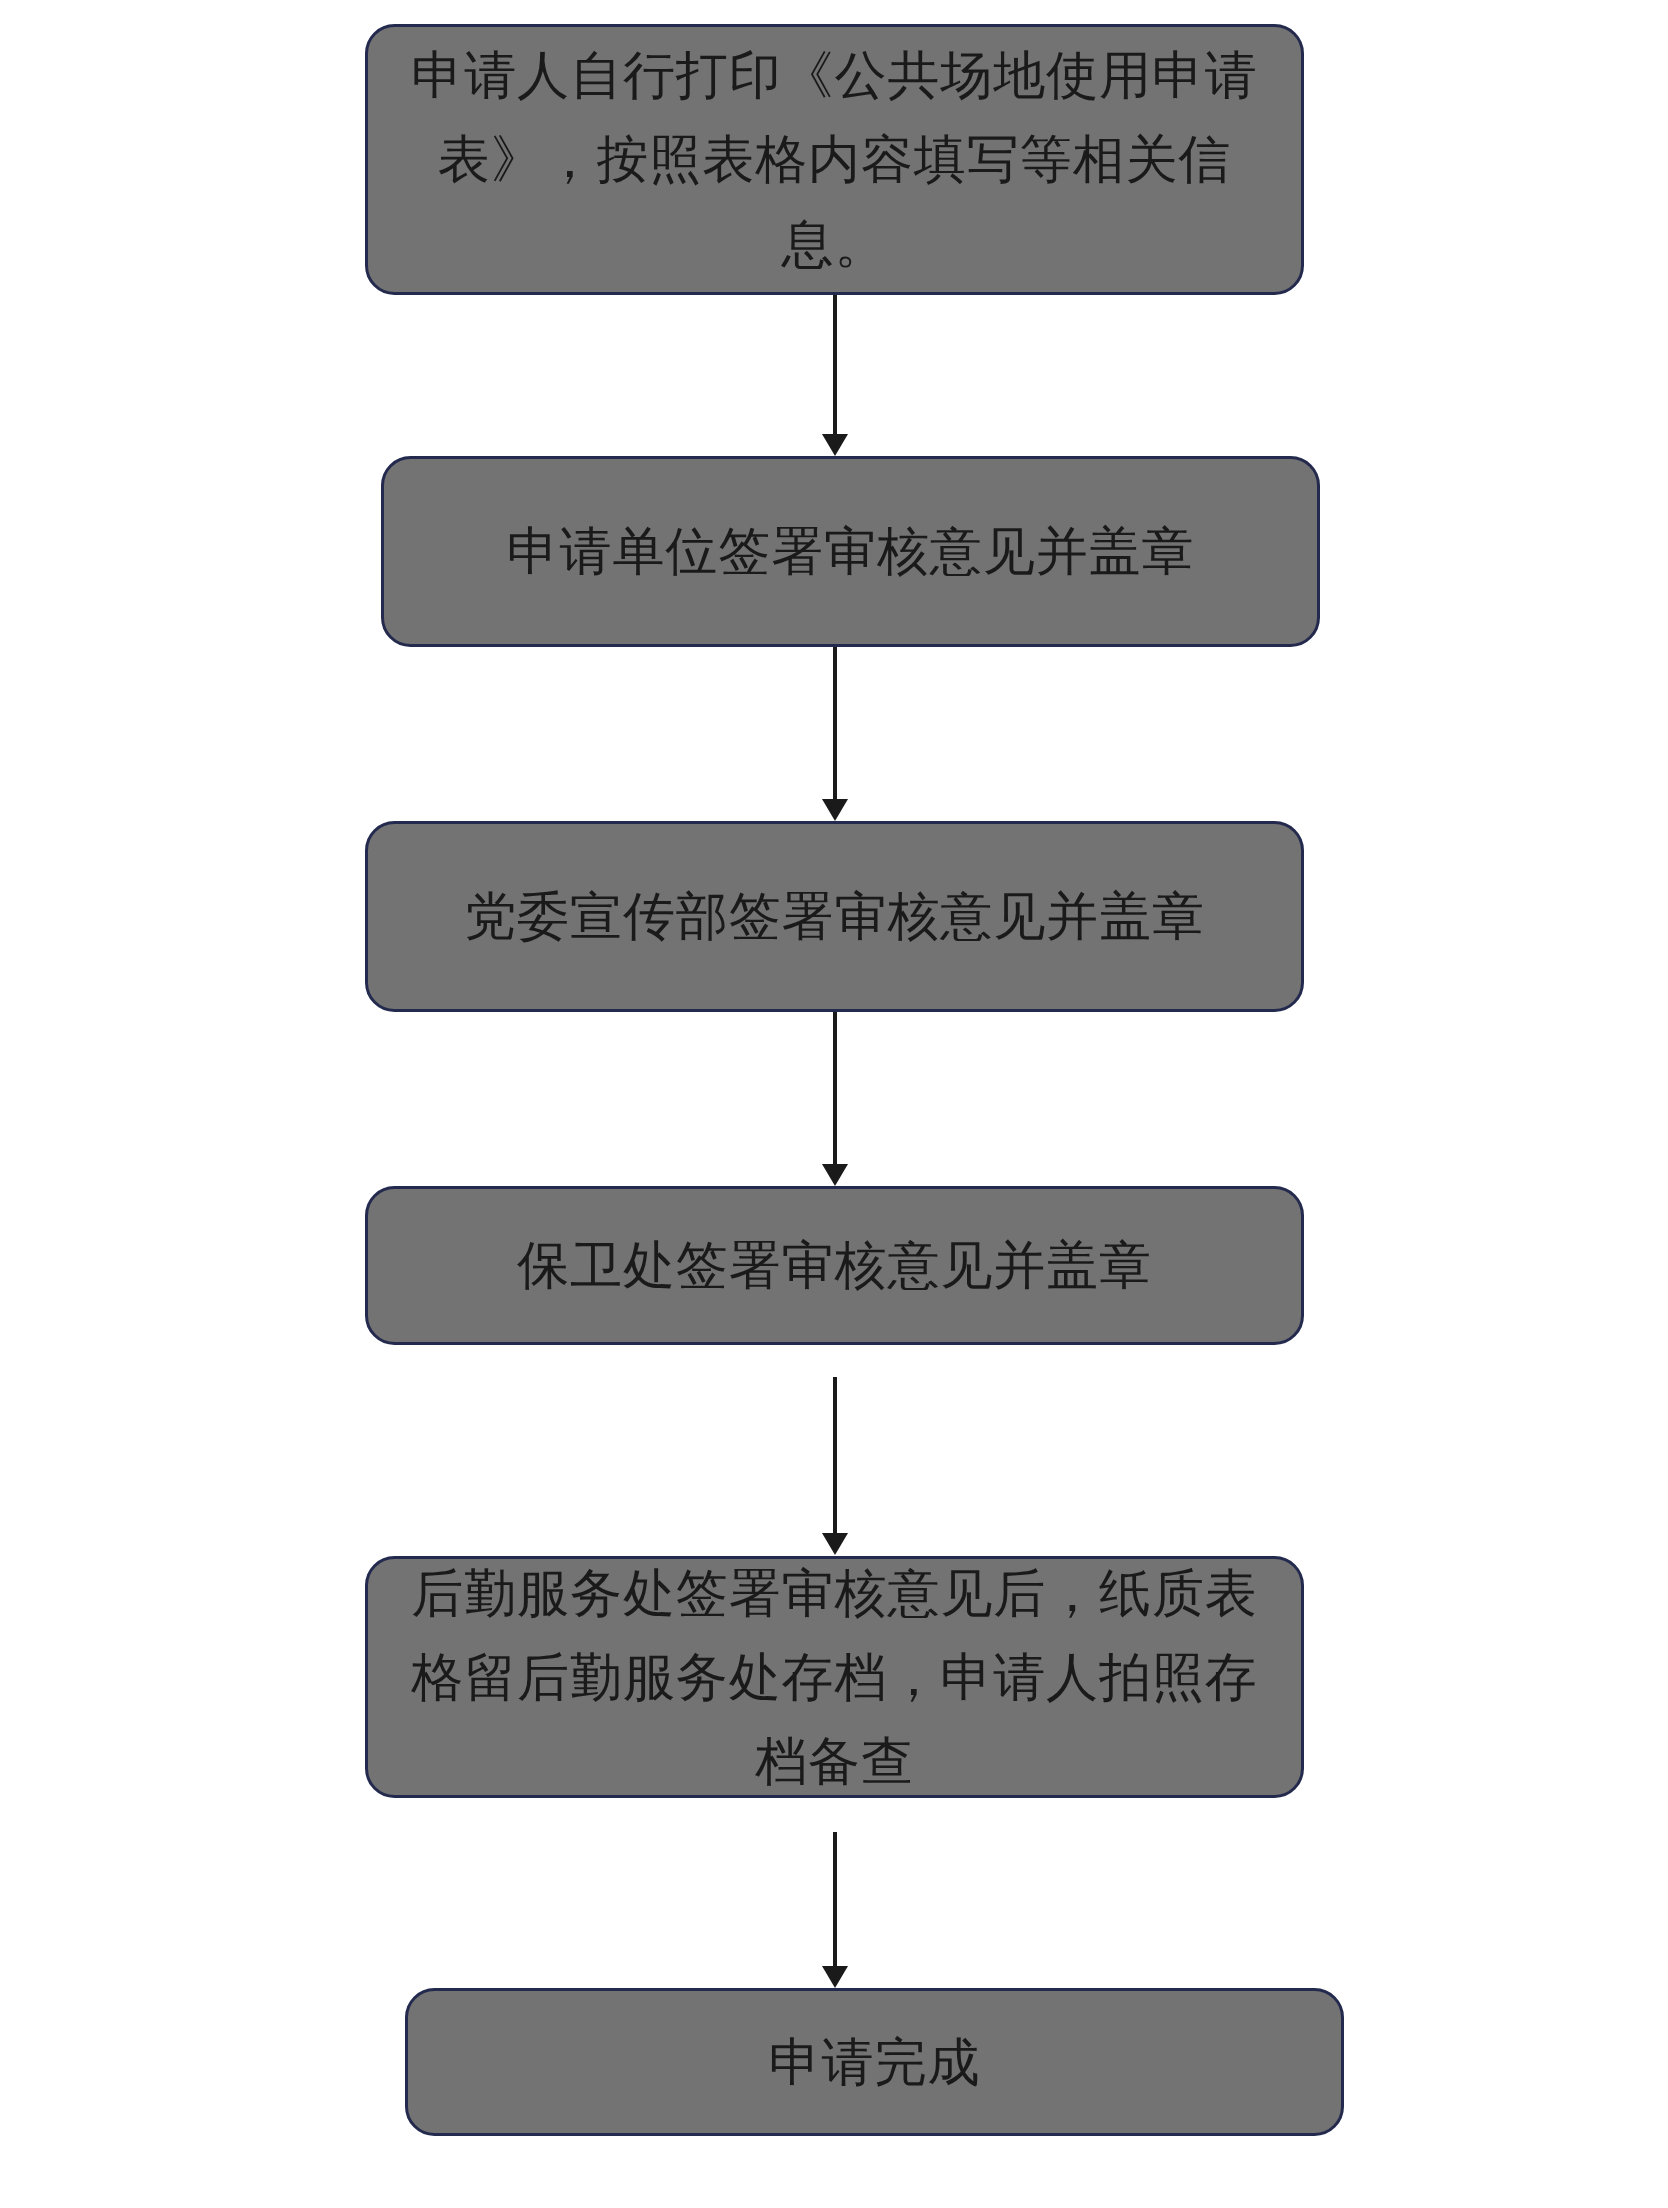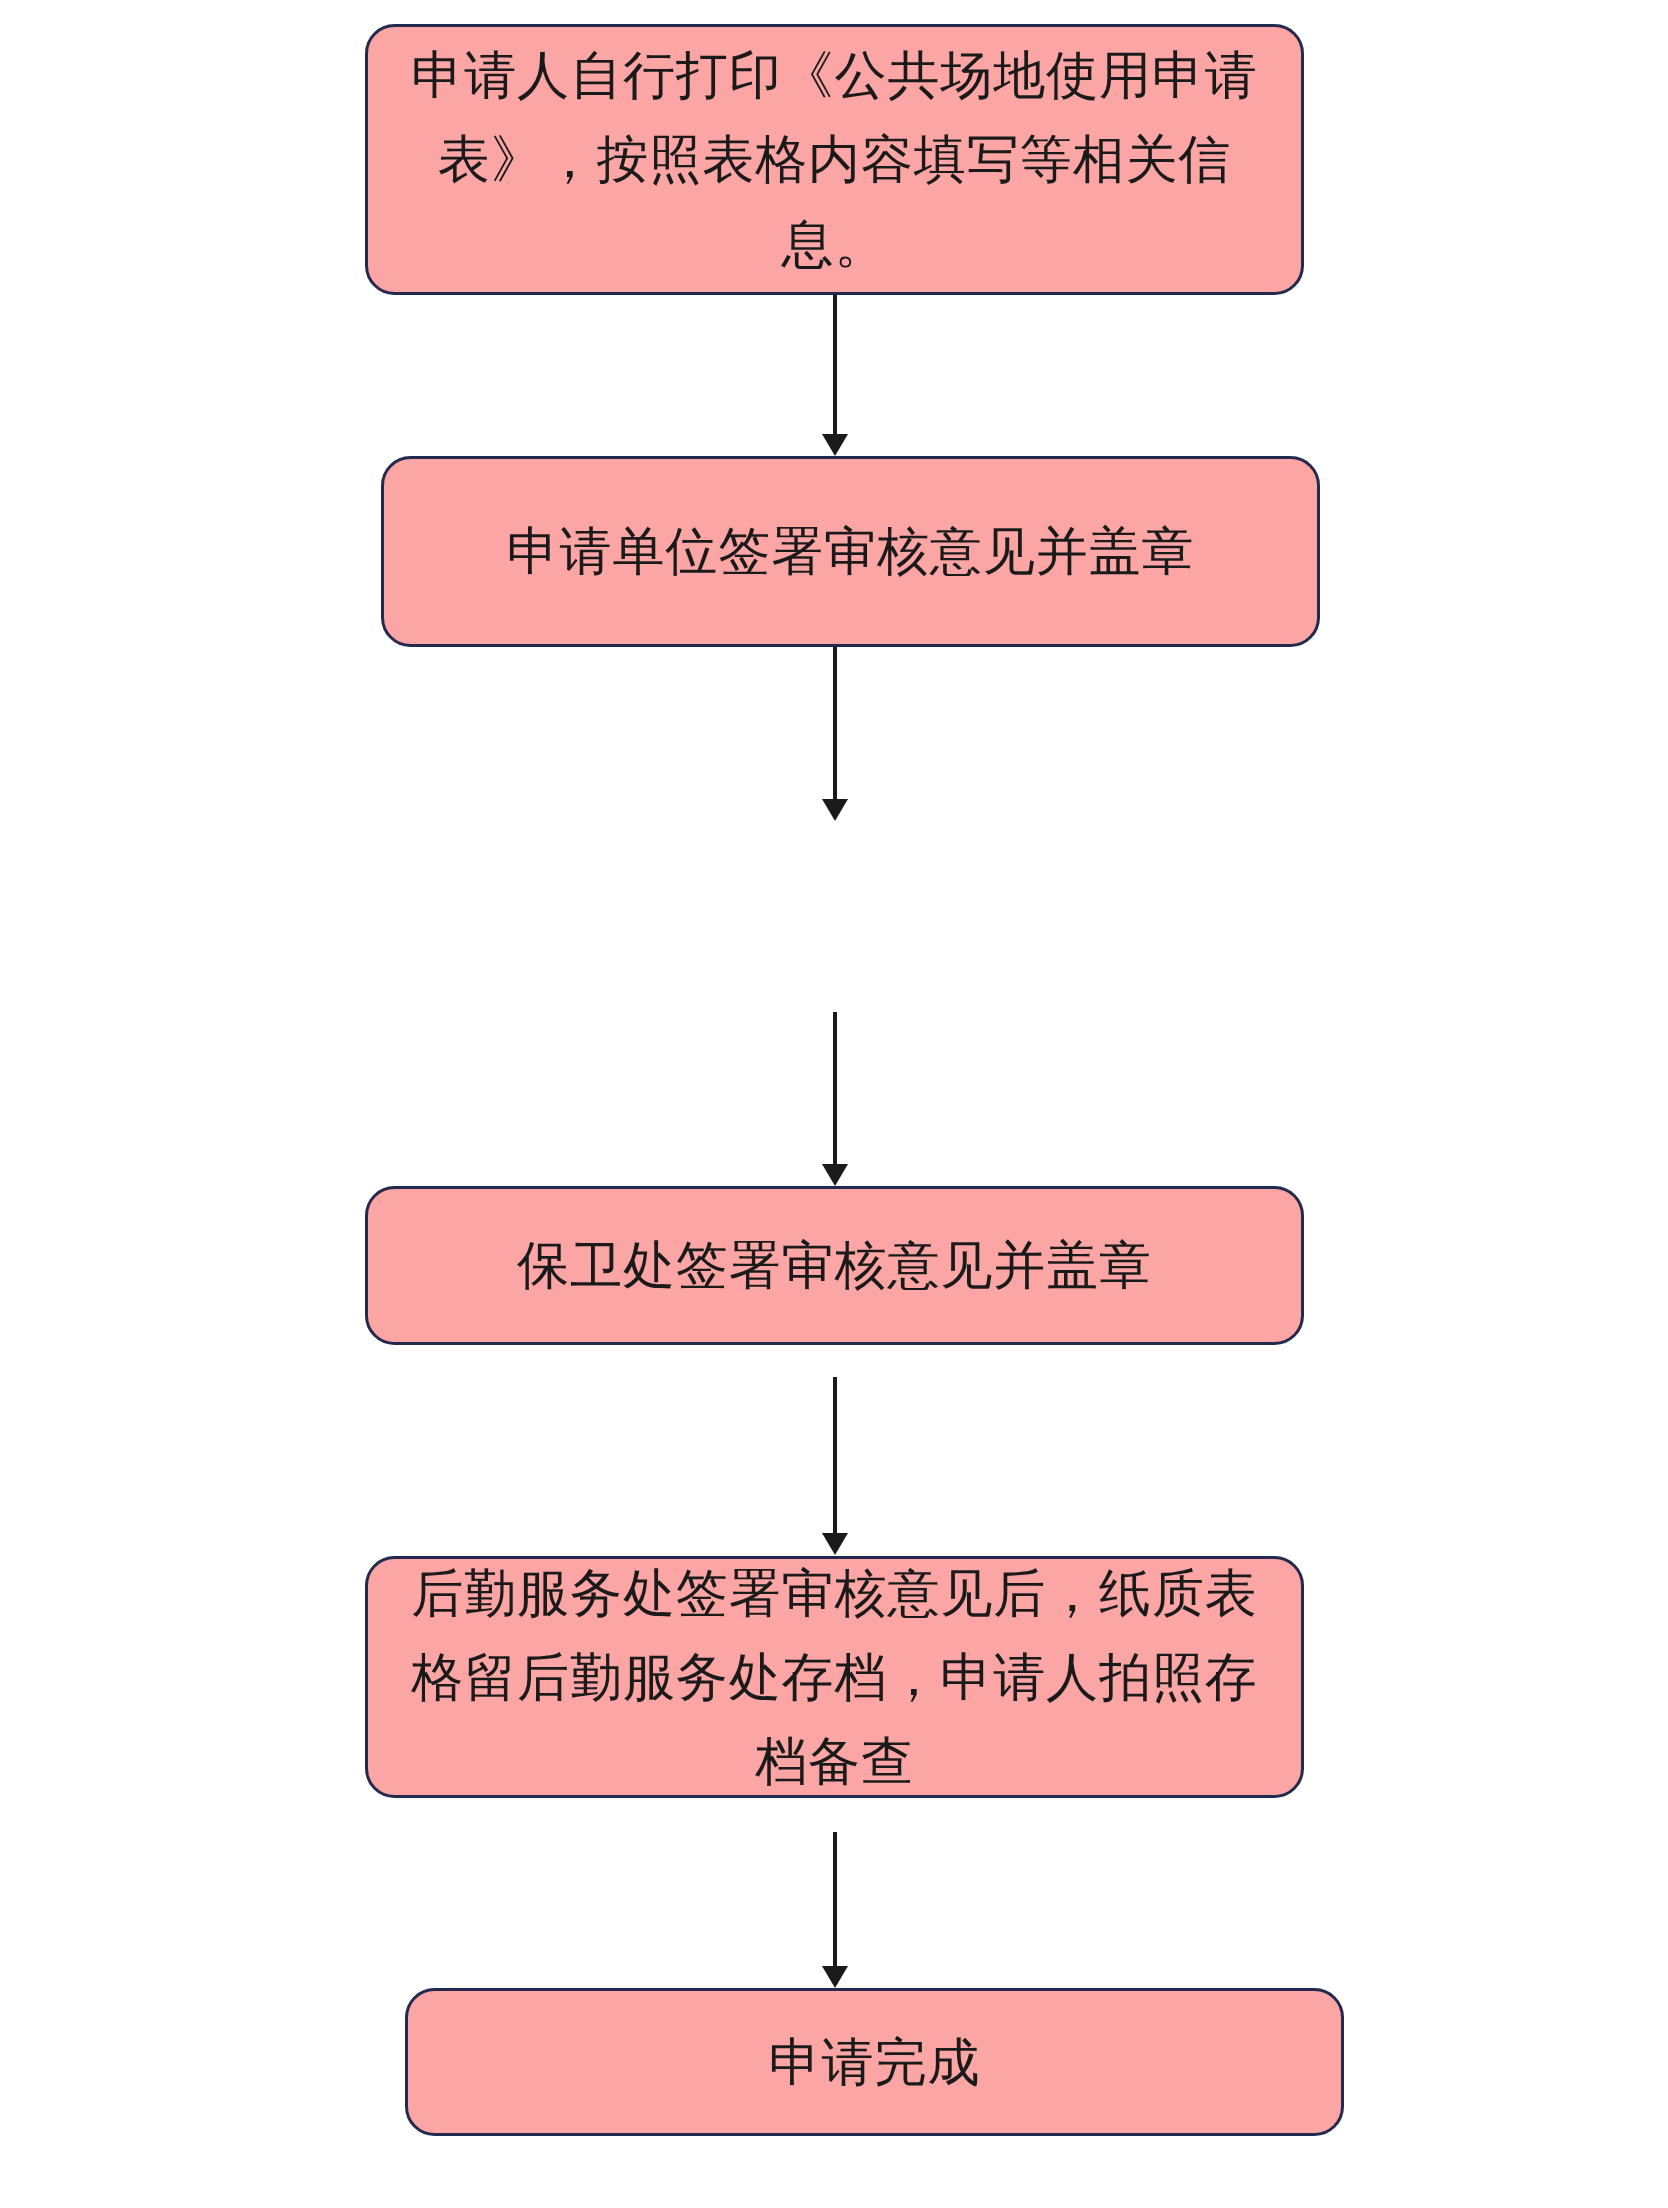--- a/index.html
+++ b/index.html
@@ -21,21 +21,21 @@
     font-family: "DejaVu Sans", sans-serif;
     color: var(--text);
   }
   .flow-node {
     position: absolute;
     left: 365px;
     width: 939px;
     box-sizing: border-box;
     border: 3.5px solid var(--border);
     border-radius: 29.5px;
-    background: #fca5a5;
+    background: #737373;
     display: flex;
     align-items: center;
     justify-content: center;
     text-align: center;
     padding: 0 37px;
     font-size: 52px;
     line-height: 1.62;
     color: var(--text);
     letter-spacing: 0.9px;
   }
@@ -93,20 +93,23 @@
 
   <div class="flow-node" id="node-2">
     <span>申请单位签署审核意见并盖章</span>
   </div>
 
   <div class="connector" id="conn-2">
     <div class="shaft"></div>
     <div class="head"></div>
   </div>
 
+  <div class="flow-node" id="node-3">
+    <span>党委宣传部签署审核意见并盖章</span>
+  </div>
 
   <div class="connector" id="conn-3">
     <div class="shaft"></div>
     <div class="head"></div>
   </div>
 
   <div class="flow-node" id="node-4">
     <span>保卫处签署审核意见并盖章</span>
   </div>
 

